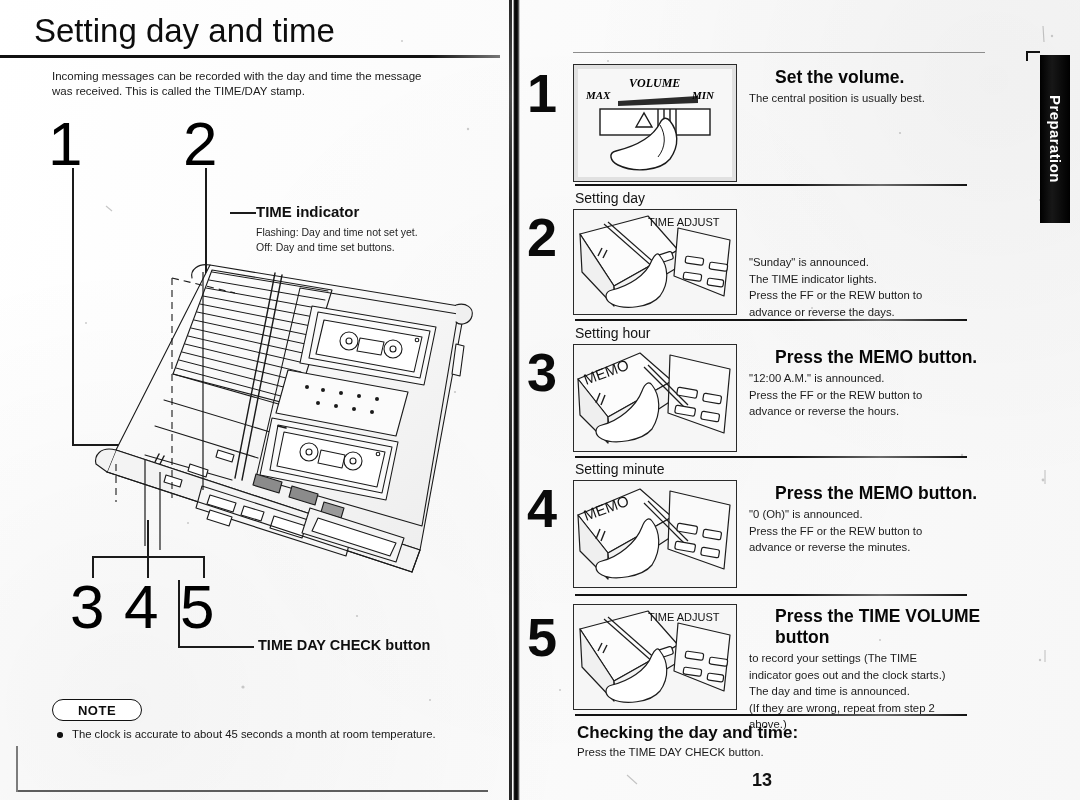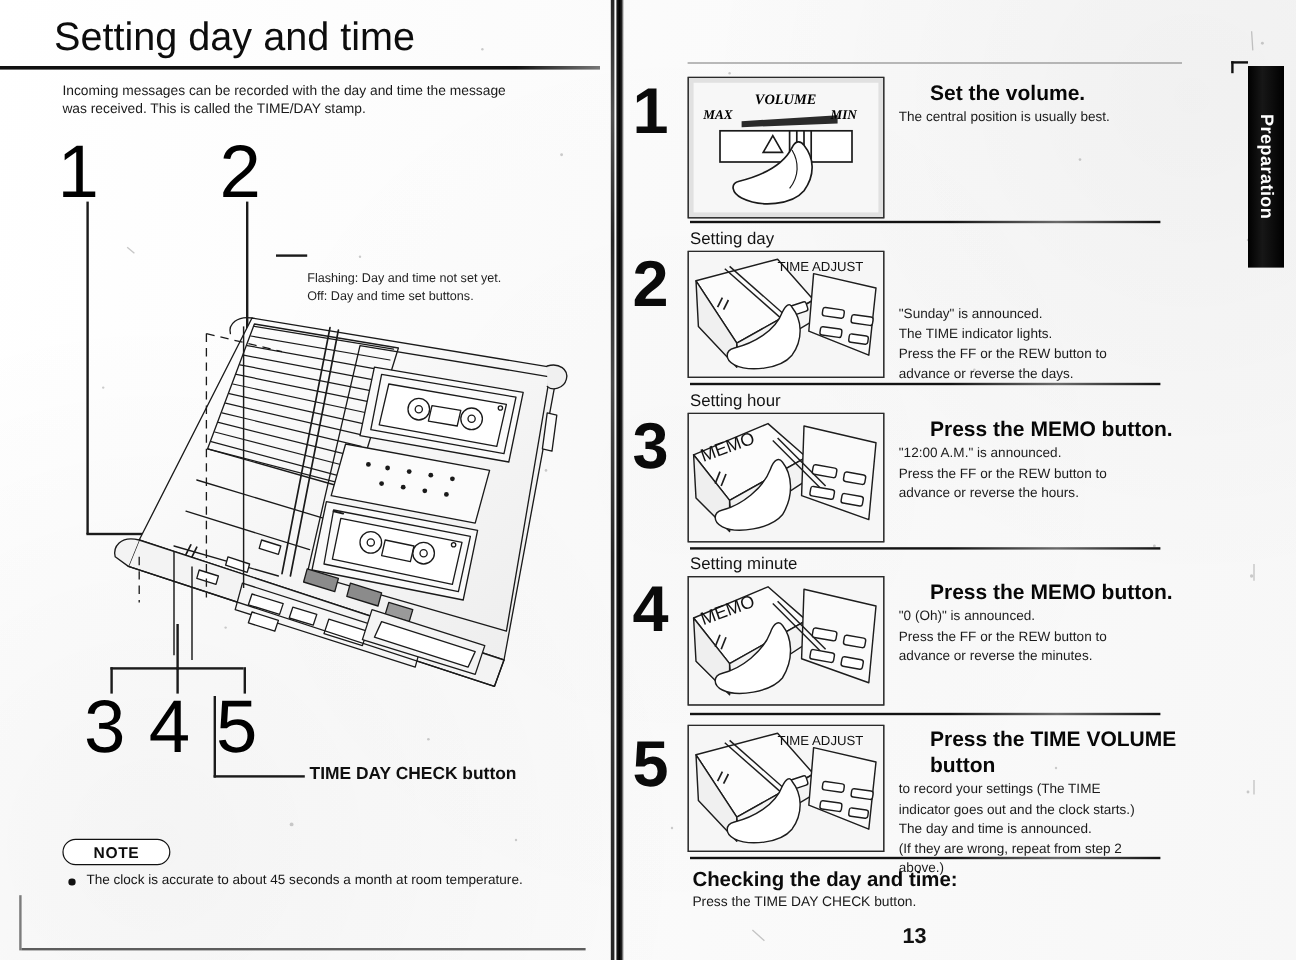--- a/index.html
+++ b/index.html
@@ -37,21 +37,21 @@
     position:absolute;left:509px;top:0;width:3px;height:800px;
     background:linear-gradient(180deg,#000 0%,#333 12%,#000 25%,#2a2a2a 40%,#000 58%,#111 75%,#000 100%);
     opacity:.85;
   }
 
   
   .page-left{position:absolute;left:0;top:0;width:505px;height:800px;}
   .page-right{position:absolute;left:521px;top:0;width:559px;height:800px;}
 
   .title{
-    position:absolute;left:45px;top:12px;
+    position:absolute;left:34px;top:12px;
     font-size:33px;font-weight:400;letter-spacing:0px;
     font-family:"Liberation Sans", sans-serif;
     color:#0d0d0d;white-space:nowrap;
   }
   .title-rule{
     position:absolute;left:0;top:55px;width:500px;height:3px;
     background:linear-gradient(90deg,#111 0%,#111 86%,#777 100%);
   }
   .intro{
     position:absolute;left:52px;top:69px;width:380px;
@@ -225,20 +225,21 @@
 
     <div class="bignum n1">1</div>
     <div class="bignum n2">2</div>
 
     <div class="lead lead-v1"></div>
     <div class="lead lead-h1"></div>
     <div class="lead lead-v2"></div>
     <div class="lead lead-h2"></div>
 
     <div class="cal-time"></div>
+    <div class="lbl-time">TIME indicator</div>
     <div class="lbl-time-sub">
       <div>Flashing:  Day and time not set yet.</div>
       <div>Off:  Day and time set buttons.</div>
     </div>
 
     <div class="device">
       <svg width="420" height="330" viewBox="0 0 420 330">
         <defs>
           <linearGradient id="shade" x1="0" y1="0" x2="1" y2="1">
             <stop offset="0%" stop-color="#ffffff"></stop>

